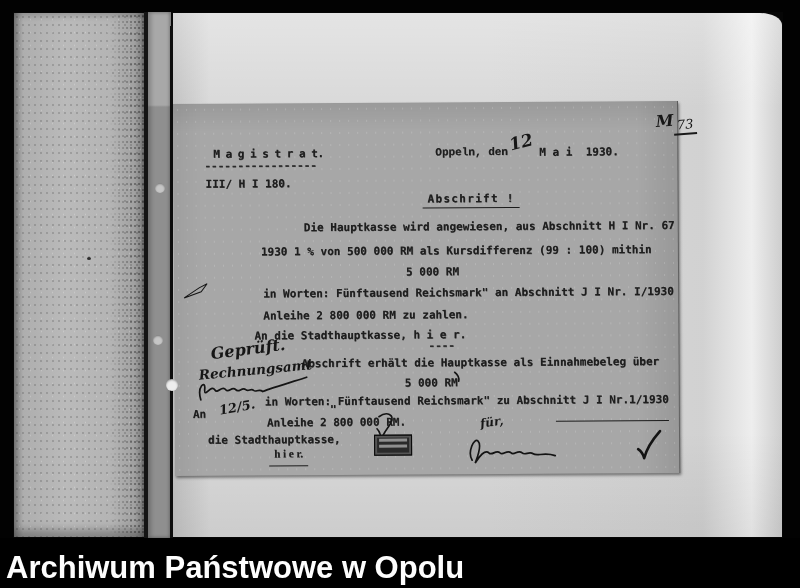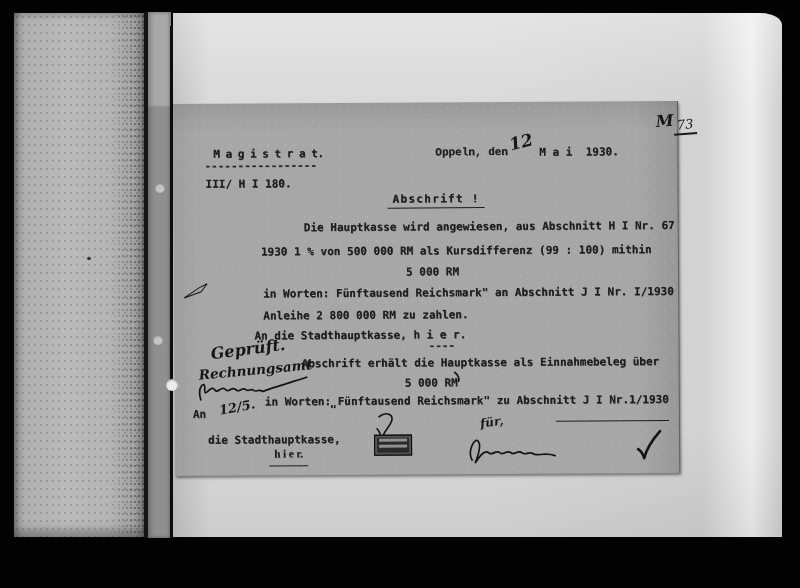--- a/index.html
+++ b/index.html
@@ -48,21 +48,21 @@
     border-right:1px solid rgba(25,25,25,.45);}
 
   .hole{position:absolute;border-radius:50%;}
   .hole.dim{width:10px;height:10px;background:#c6c6c6;box-shadow:inset 0 1px 2px rgba(0,0,0,.4);}
   .hole.bright{width:12px;height:12px;background:#ededed;box-shadow:inset 0 1px 2px rgba(0,0,0,.35);}
 
   
   .t{position:absolute;font-size:11px;line-height:13px;font-weight:700;color:#1e1e1e;
      white-space:pre;text-shadow:0.3px 0.3px 0.5px rgba(10,10,10,.55);}
   .dashes{color:#2a2a2a;}
-  .title-u{border-bottom:1.6px solid #1c1c1c;padding:0 5px 2px;letter-spacing:1.3px;}
+  .title-u{border-bottom:1.6px solid #1c1c1c;padding:0 5px 2px;letter-spacing:1.3px;margin-left:35px;}
   .u-part{border-bottom:1.6px solid #1c1c1c;padding-bottom:14px;}
   .hier-u{border-bottom:1.6px solid #1c1c1c;padding:0 5px 6px;font-family:Liberation Serif, serif;}
 
   
   .hand{position:absolute;font-family:"DejaVu Serif", serif;font-style:italic;color:#161616;white-space:pre;}
   .mark-num{border-bottom:2px solid #1a1a1a;padding:0 3px 1px;}
 
   .stamp{position:absolute;left:199px;top:332px;width:36px;height:19px;background:#2a2a2a;
     border:1px solid #0a0a0a;box-shadow:inset 0 0 0 2px rgba(185,185,185,.30);}
   .stamp-line{height:3px;background:rgba(225,225,225,.55);margin:3px 4px 0;}
@@ -124,20 +124,21 @@
 
       <svg class="scrawl" style="left:20px;top:270px;" width="115" height="32" viewBox="0 0 115 32">
         <path d="M6 26 C2 12 11 6 10 15 C9 26 16 10 20 16 C23 21 27 11 31 16 C34 20 37 12 41 16 C44 20 47 13 51 16 C54 19 56 14 59 17 C61 19 64 15 68 18 C76 15 96 9 112 4" stroke-width="1.7"></path>
       </svg>
 
       <div class="t" style="left:90px;top:292px;"><span>in Worten: Fünftausend Reichsmark" zu Abschn</span><span class="u-part">itt J I Nr.1/1930</span></div>
 
       <div class="t" style="left:18px;top:304px;">An</div>
       <div class="hand" style="left:44px;top:296px;font-size:13px;font-weight:700;transform:rotate(-10deg);">12/5.</div>
       <div class="t" style="left:155px;top:300px;">"</div>
+      <div class="t" style="left:92px;top:313px;">Anleihe 2 800 000 RM.</div>
 
       <svg class="scrawl" style="left:196px;top:308px;" width="30" height="36" viewBox="0 0 30 36">
         <path d="M8 6 C16 0 24 4 20 12 C17 18 12 22 10 30 C10 24 8 20 6 18 M10 30 C12 33 16 34 21 33" stroke-width="1.6"></path>
       </svg>
       <div class="stamp">
         <div class="stamp-line"></div>
         <div class="stamp-line"></div>
       </div>
 
       <div class="t" style="left:33px;top:330px;">die Stadthauptkasse,</div>
@@ -154,13 +155,16 @@
       <svg class="scrawl" style="left:10px;top:180px;" width="24" height="15" viewBox="0 0 24 15">
         <path d="M0 14 L15 4 L23 0 L17 8 Z" fill="#1c1c1c" stroke="none"></path>
       </svg>
     </div>
 
     <div class="hole dim" style="left:142px;top:171px;"></div>
     <div class="hole dim" style="left:140px;top:323px;"></div>
     <div class="hole bright" style="left:153px;top:367px;"></div>
   </div>
 
+  <div class="caption-bar">
+    <div class="caption-text">Archiwum Państwowe w Opolu</div>
+  </div>
 </div>
 
 </body></html>

